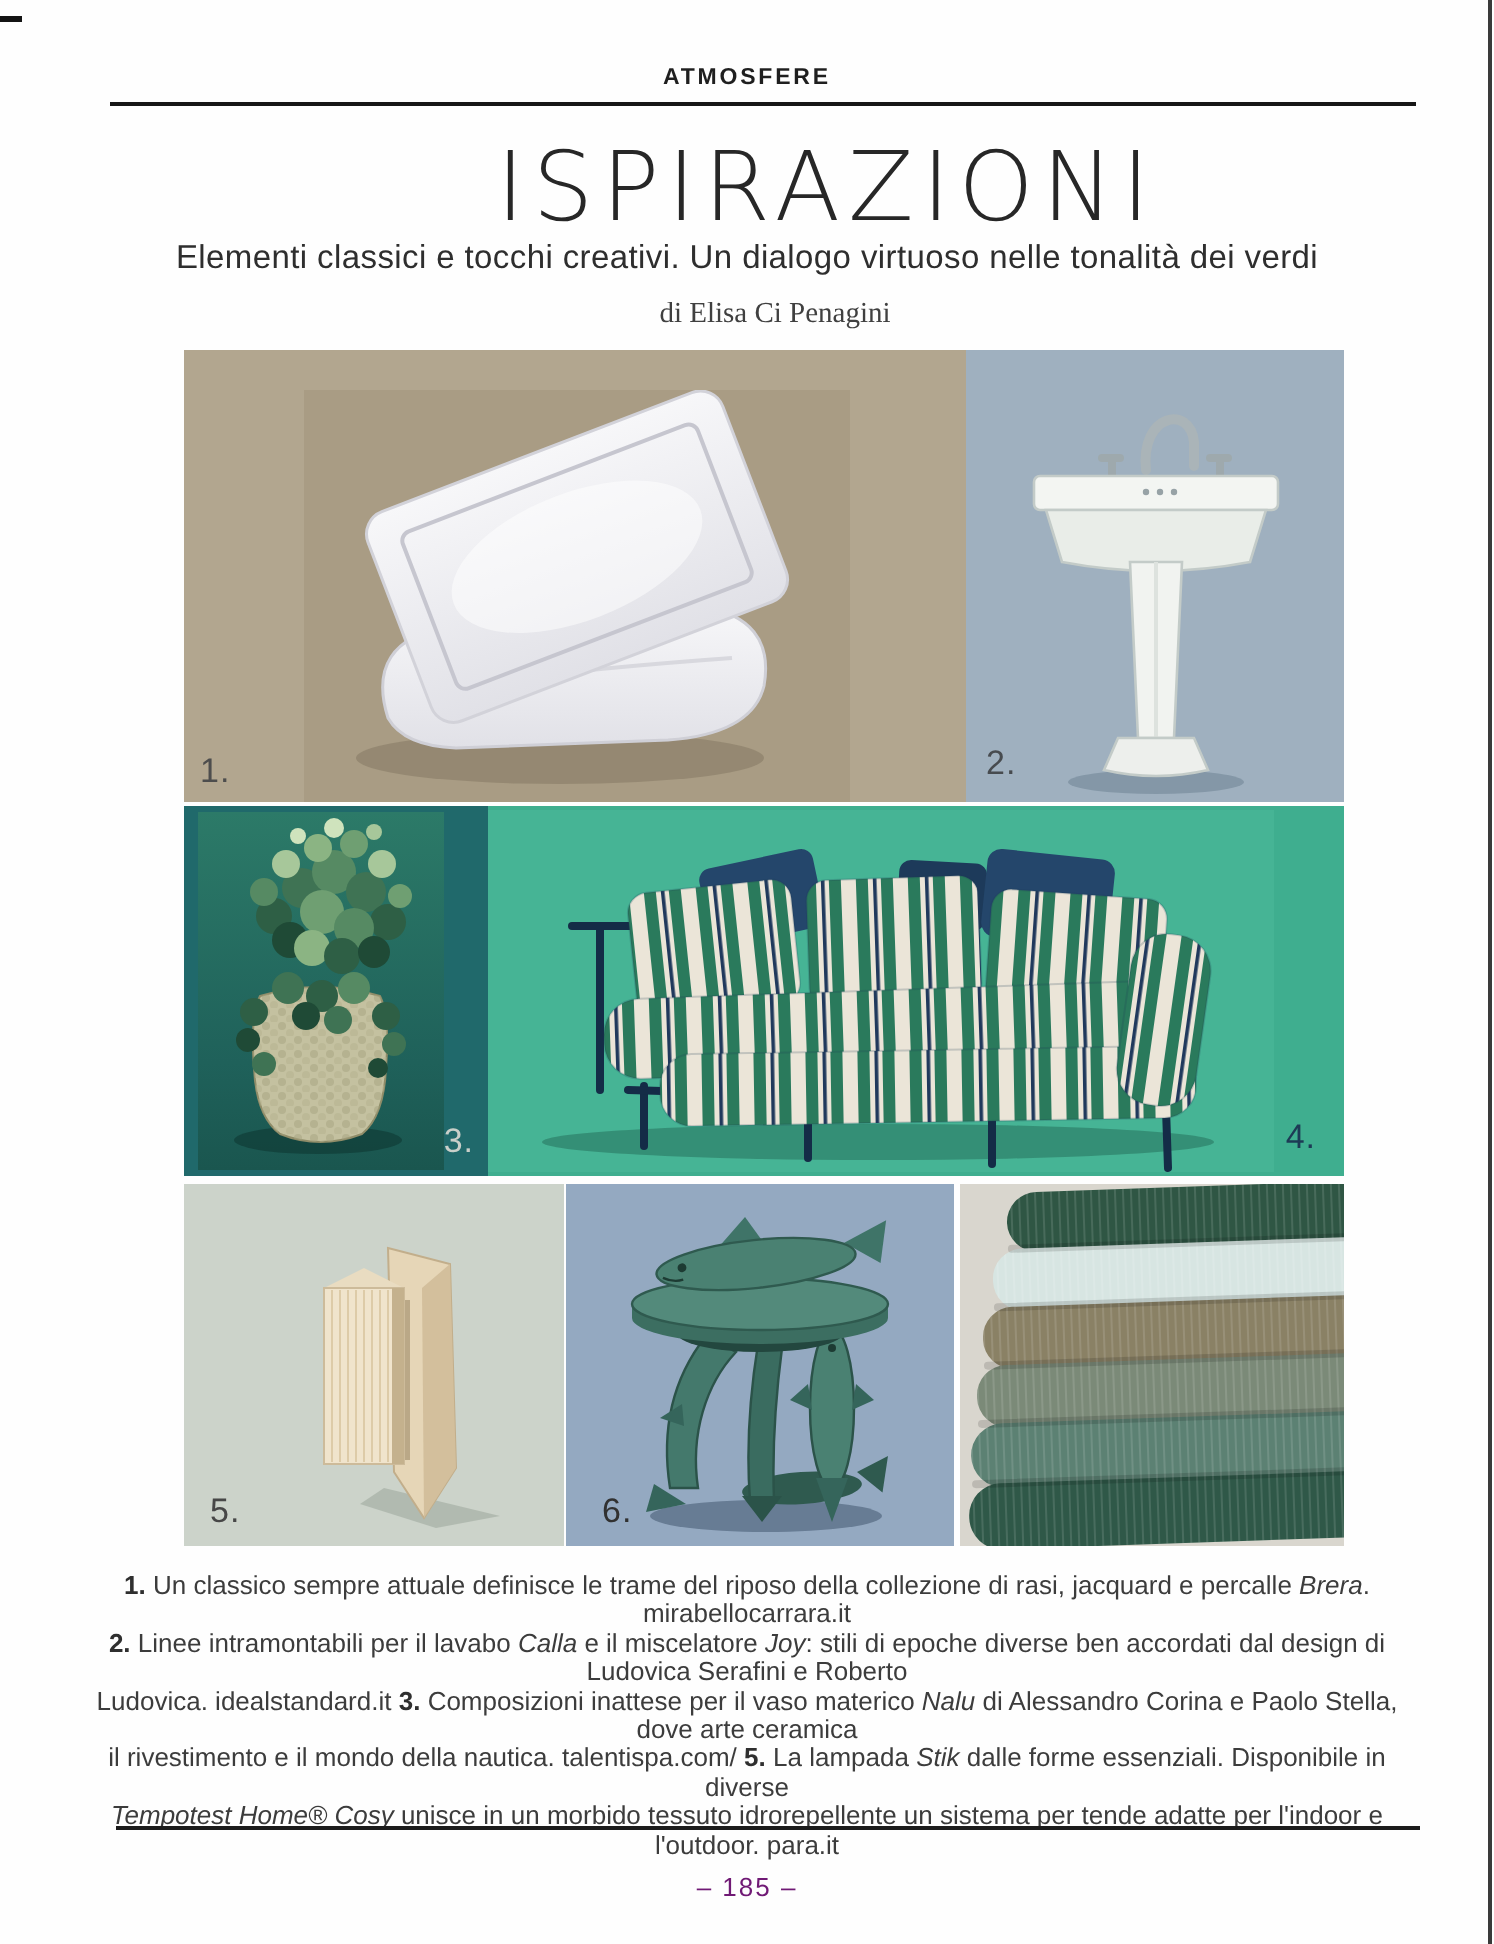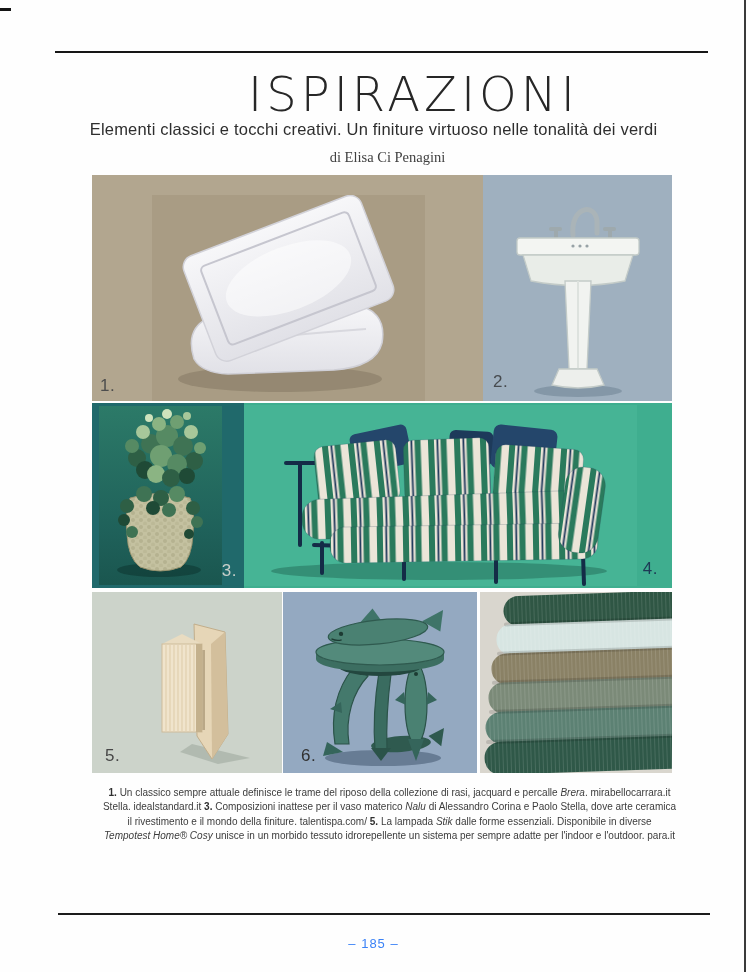--- a/index.html
+++ b/index.html
@@ -37,39 +37,40 @@
           font-size:17px;letter-spacing:.5px;}
   .l1{left:8px;bottom:5px;color:#4d4d4d;}
   .l2{left:10px;bottom:9px;color:#474b4f;}
   .l3{right:7px;bottom:7px;color:#c9cfc9;}
   .l4{right:14px;bottom:9px;color:#1d3a55;}
   .l5{left:13px;bottom:7px;color:#474747;}
   .l6{left:18px;bottom:7px;color:#313131;}
   svg{display:block;}
   
   .caption{position:absolute;left:43px;top:786px;width:661px;text-align:center;
-           font-size:10px;line-height:14.4px;color:#3c3c3c;margin-left:16px;}
+           font-size:13px;line-height:14.4px;color:#3c3c3c;}
   .caption .b{font-weight:bold;color:#2f2f2f;}
   .caption .i{font-style:italic;}
   
   .rule-bottom{position:absolute;top:913px;left:58px;width:652px;height:1.6px;background:#1c1c1c;}
   .pagenum{position:absolute;top:936px;left:0;width:100%;text-align:center;
-           font-weight:300;font-size:13px;letter-spacing:1px;color:#3b82f6;}
+           font-weight:300;font-size:13px;letter-spacing:1px;color:#701a75;}
 </style>
 </head>
 <body>
 
 <div class="page">
 
   <div class="mark-topleft"></div>
   <div class="mark-right"></div>
 
+  <div class="kicker">ATMOSFERE</div>
   <div class="rule-top"></div>
   <div class="title">ISPIRAZIONI</div>
-  <div class="subtitle">Elementi classici e tocchi creativi. Un finiture virtuoso nelle tonalità dei verdi</div>
+  <div class="subtitle">Elementi classici e tocchi creativi. Un dialogo virtuoso nelle tonalità dei verdi</div>
   <div class="byline">di Elisa Ci Penagini</div>
 
   <div class="grid">
 
     <div class="panel p1" style="background: rgb(178, 166, 143);">
       <div class="photo1">
         <svg width="273" height="206" viewBox="0 0 273 206">
           <defs>
             <linearGradient id="pw" x1="0" y1="0" x2="0" y2="1">
               <stop offset="0" stop-color="#f7f7f9"></stop>
@@ -296,21 +297,22 @@
               <rect x="8" y="115" width="218" height="4" rx="2"></rect>
             <rect x="4" y="145" width="222" height="4" rx="2"></rect>
           </g>
         </g>
       </svg>
     </div>
   </div>
 
   <div class="caption">
       <div class="cap-line"><span class="b">1. </span><span>Un classico sempre attuale definisce le trame del riposo della collezione di rasi, jacquard e percalle </span><span class="i">Brera</span><span>. mirabellocarrara.it</span></div>
-      <div class="cap-line"><span>Stella. idealstandard.it </span><span class="b">3. </span><span>Composizioni inattese per il vaso materico </span><span class="i">Nalu</span><span> di Alessandro Corina e Paolo Stella, dove arte ceramica</span></div>
-      <div class="cap-line"><span>il rivestimento e il mondo della finiture. talentispa.com/ </span><span class="b">5. </span><span>La lampada </span><span class="i">Stik</span><span> dalle forme essenziali. Disponibile in diverse</span></div>
-      <div class="cap-line"><span class="i">Tempotest Home® Cosy</span><span> unisce in un morbido tessuto idrorepellente un sistema per sempre adatte per l'indoor e l'outdoor. para.it</span></div>
+      <div class="cap-line"><span class="b">2. </span><span>Linee intramontabili per il lavabo </span><span class="i">Calla</span><span> e il miscelatore </span><span class="i">Joy</span><span>: stili di epoche diverse ben accordati dal design di Ludovica Serafini e Roberto</span></div>
+      <div class="cap-line"><span>Ludovica. idealstandard.it </span><span class="b">3. </span><span>Composizioni inattese per il vaso materico </span><span class="i">Nalu</span><span> di Alessandro Corina e Paolo Stella, dove arte ceramica</span></div>
+      <div class="cap-line"><span>il rivestimento e il mondo della nautica. talentispa.com/ </span><span class="b">5. </span><span>La lampada </span><span class="i">Stik</span><span> dalle forme essenziali. Disponibile in diverse</span></div>
+      <div class="cap-line"><span class="i">Tempotest Home® Cosy</span><span> unisce in un morbido tessuto idrorepellente un sistema per tende adatte per l'indoor e l'outdoor. para.it</span></div>
     </div>
 
   <div class="rule-bottom"></div>
   <div class="pagenum">–  185  –</div>
 
 </div>
 
 </body></html>

